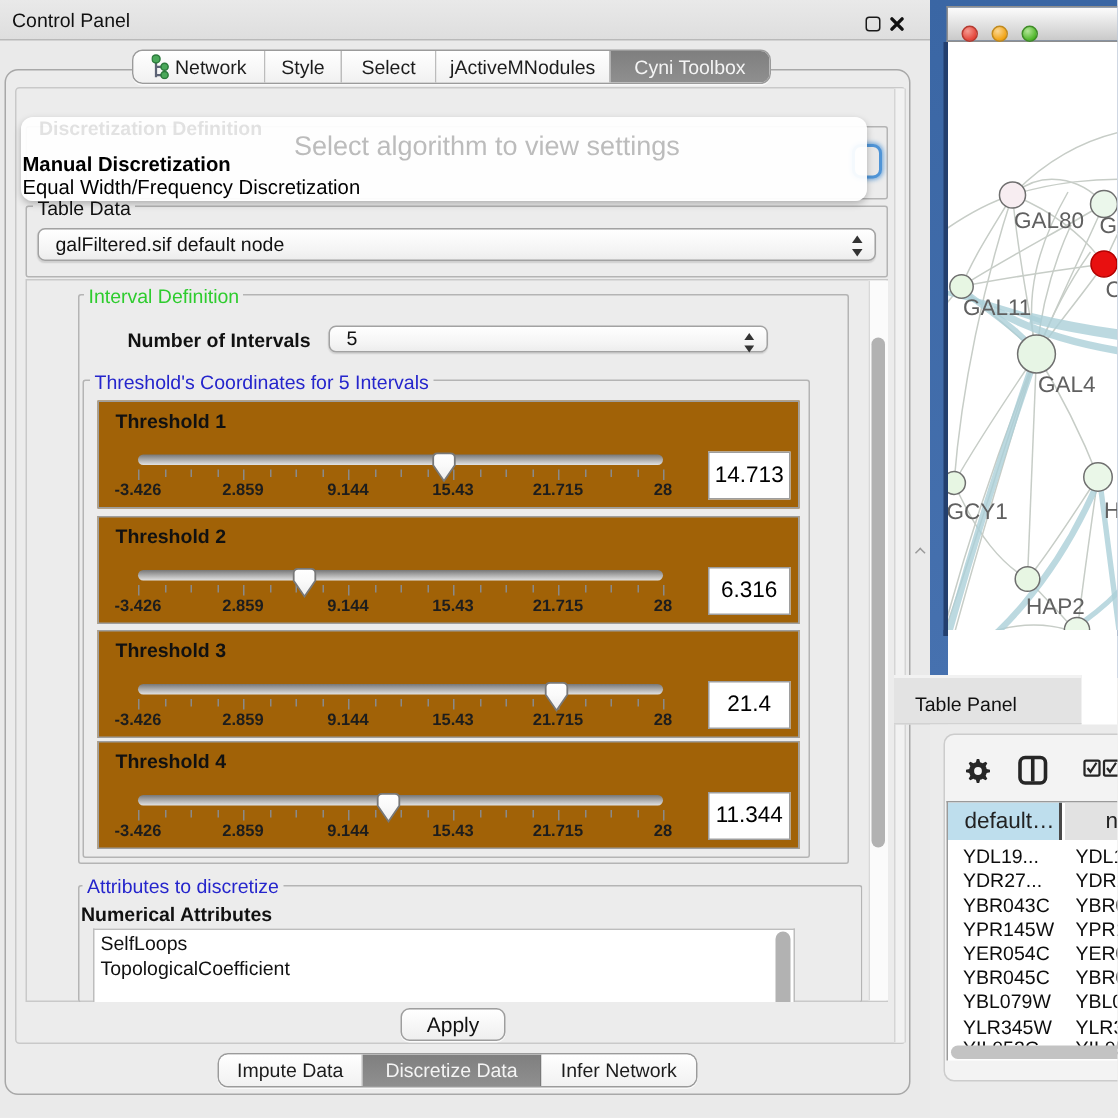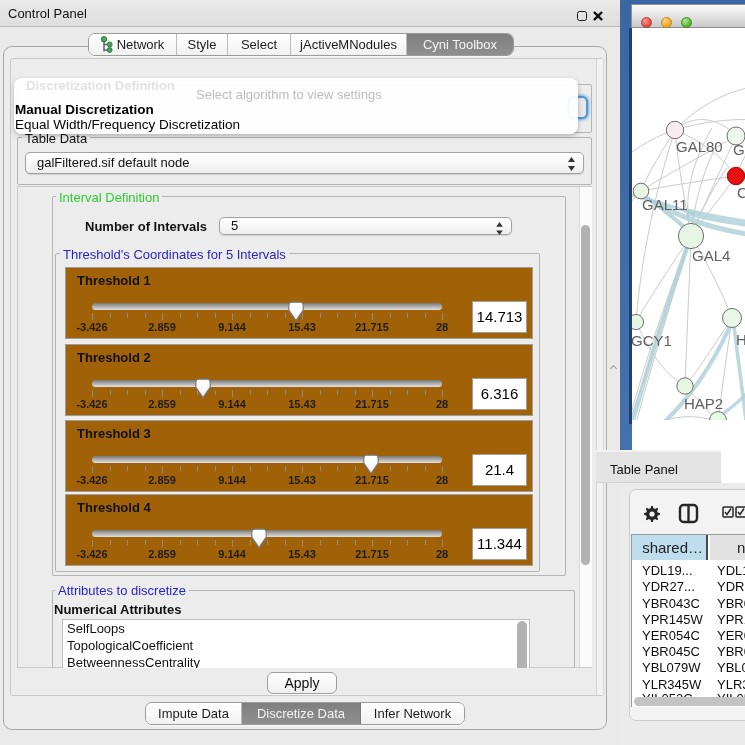--- a/index.html
+++ b/index.html
@@ -112,21 +112,21 @@
 <div class="grouplabel" style="left:22px;top:131px;color:#111;">Table Data</div>
 <div class="combo" style="left:25px;top:152px;width:559px;">galFiltered.sif default node
   <svg width="9" height="16" viewBox="0 0 9 16">
       <path d="M4.5,1 L8,6 L1,6 Z" fill="#333"></path>
       <path d="M4.5,15 L8,10 L1,10 Z" fill="#333"></path>
     </svg>
 </div>
 
 <div class="abs" id="popup">
   <div class="abs" style="left:12px;top:0px;font-size:13px;font-weight:bold;color:rgba(40,40,40,.13);">Discretization Definition</div>
-  <div class="abs" style="left:182px;top:9px;font-size:13px;color:#bcbcbc;">Select algorithm to view settings</div>
+  <div class="abs" style="left:182px;top:9px;font-size:18px;color:#bcbcbc;">Select algorithm to view settings</div>
   <div class="abs" style="left:1px;top:24px;font-size:13.5px;font-weight:bold;color:#000;">Manual Discretization</div>
   <div class="abs" style="left:1px;top:39px;font-size:13.5px;color:#000;">Equal Width/Frequency Discretization</div>
 </div>
 
 <div class="abs" style="left:17px;top:186px;width:575px;height:482px;border:1px solid #c9c9c9;background:#ececec;"></div>
 <div class="vtrack" style="left:579px;top:187px;width:13px;height:480px;"></div>
 <div class="vthumb" style="left:581px;top:225px;width:9px;height:340px;"></div>
 
 <div class="groupbox" style="left:52px;top:196px;width:514px;height:380px;"></div>
 <div class="grouplabel" style="left:56px;top:190px;color:#2ecc2e;">Interval Definition</div>
@@ -309,21 +309,20 @@
 </svg>
 <div class="tval">11.344</div>
 </div>
 
 <div class="groupbox" style="left:52px;top:590px;width:523px;height:78px;border-bottom:none;"></div>
 <div class="grouplabel" style="left:55px;top:583px;color:#2525cc;">Attributes to discretize</div>
 <div class="abs" style="left:54px;top:602px;font-size:13px;font-weight:bold;color:#111;">Numerical Attributes</div>
 <div class="abs" id="attrlist">
   <div>SelfLoops</div>
   <div>TopologicalCoefficient</div>
-  <div>BetweennessCentrality</div>
 </div>
 <div class="vthumb" style="left:517px;top:621px;width:10px;height:47px;border-radius:5px 5px 0 0;"></div>
 
 <div class="abs" id="applybtn">Apply</div>
 
 <div class="abs seg" style="left:145px; top:702px;">
   <div class="s" style="width:96px;">Impute Data</div>
   <div class="s sel" style="width:119px;">Discretize Data</div>
   <div class="s" style="width:103px;">Infer Network</div>
 </div>
@@ -414,21 +413,21 @@
   <line x1="10.5" y1="3" x2="10.5" y2="18" stroke="#262626" stroke-width="2.4"></line>
 </svg>
 <svg class="abs" style="left:722px;top:506px;" width="26" height="13" viewBox="0 0 26 13">
   <rect x="1" y="1" width="10" height="10" rx="1" fill="none" stroke="#262626" stroke-width="1.5"></rect>
   <path d="M3,6 L5,8.5 L9,2.5" fill="none" stroke="#262626" stroke-width="1.5"></path>
   <rect x="14" y="1" width="10" height="10" rx="1" fill="none" stroke="#262626" stroke-width="1.5"></rect>
   <path d="M16,6 L18,8.5 L22,2.5" fill="none" stroke="#262626" stroke-width="1.5"></path>
 </svg>
 
 <div class="abs" id="ttable">
-  <div class="hrow" style="left:0;width:76px;background:#bedeed;border-right:2px solid #4a4a4a;text-align:right;padding-right:3px;">shared…</div>
+  <div class="hrow" style="left:0;width:76px;background:#bedeed;border-right:2px solid #4a4a4a;text-align:right;padding-right:3px;">default…</div>
   <div class="hrow" style="left:78px;width:50px;background:#e2e2e2;padding-left:27px;">na</div>
   <div class="trow" style="left:10px;top:28.2px;">YDL19...</div>
 <div class="trow" style="left:85px;top:28.2px;">YDL19</div>
 <div class="trow" style="left:10px;top:44.4px;">YDR27...</div>
 <div class="trow" style="left:85px;top:44.4px;">YDR27</div>
 <div class="trow" style="left:10px;top:60.6px;">YBR043C</div>
 <div class="trow" style="left:85px;top:60.6px;">YBR04</div>
 <div class="trow" style="left:10px;top:76.8px;">YPR145W</div>
 <div class="trow" style="left:85px;top:76.8px;">YPR14</div>
 <div class="trow" style="left:10px;top:93.0px;">YER054C</div>

